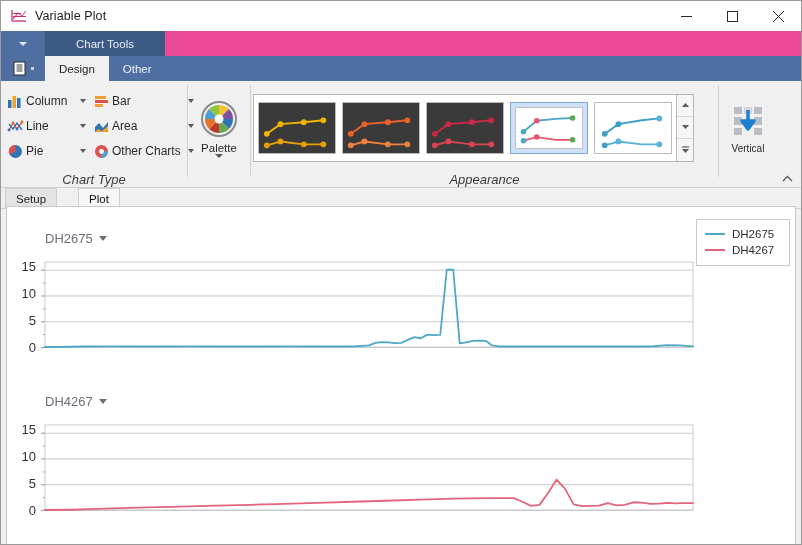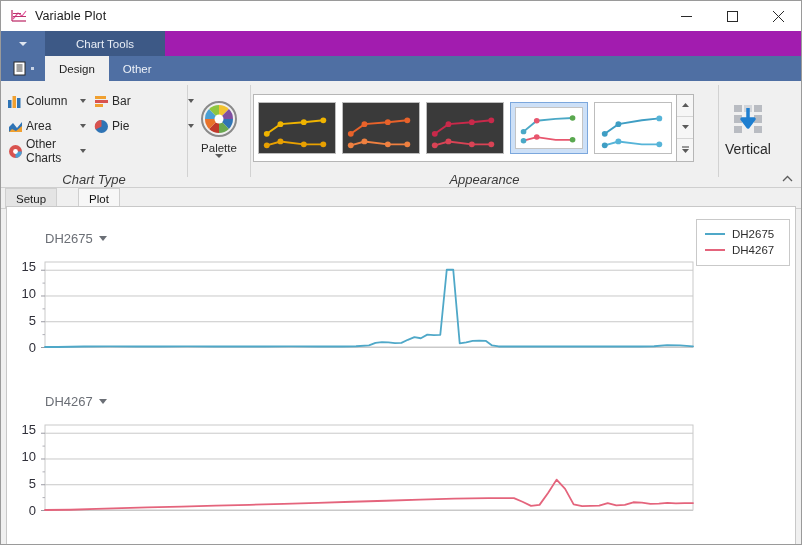--- a/index.html
+++ b/index.html
@@ -42,21 +42,21 @@
   }
   .win-btn {
     width: 46px; height: 30px;
     display: flex; align-items: center; justify-content: center;
     color: #2a2a2a;
   }
 
   
   .ribbon-toprow {
     height: 25px;
-    background: #a21caf;
+    background: #ec4899;
     display: flex;
     position: relative;
   }
   .qat-zone {
     width: 44px; height: 25px;
     background: #4f6fa3;
     display: flex; align-items: center; justify-content: center;
   }
   .qat-caret {
     width: 0; height: 0;
@@ -221,21 +221,21 @@
     font-size: 8px;
   }
   .gal-sbtn:last-child { border-bottom: none; }
 
   
   .vert-btn {
     width: 56px;
     display: flex; flex-direction: column; align-items: center;
     padding-top: 8px; gap: 3px;
   }
-  .vert-label { font-size: 14px; color: #2a2a2a; }
+  .vert-label { font-size: 10px; color: #2a2a2a; }
 
   .ribbon-collapse {
     position: absolute;
     right: 6px; bottom: 2px;
     width: 16px; height: 14px;
     display: flex; align-items: center; justify-content: center;
     color: #5d5d5d; font-size: 10px;
   }
 
   
@@ -386,20 +386,34 @@
               <svg width="17" height="17" viewBox="0 0 17 17">
                 <rect x="2" y="3" width="11" height="3" fill="#f0a030"></rect>
                 <rect x="2" y="7" width="13" height="3" fill="#d9534f"></rect>
                 <rect x="2" y="11" width="8" height="3" fill="#f0a030"></rect>
               </svg>
             </span>
             <span>Bar</span>
             <span class="ct-caret"></span>
           </div>
 
+          <div class="ct-item">
+            <span class="ct-ico">
+              <svg width="17" height="17" viewBox="0 0 17 17">
+                <path d="M2 12 L6 5 L10 11 L15 4" stroke="#e8622a" stroke-width="1.4" fill="none"></path>
+                <path d="M2 6 L6 11 L10 5 L15 12" stroke="#2f74b5" stroke-width="1.4" fill="none"></path>
+                <circle cx="2" cy="12" r="1.4" fill="#2f74b5"></circle>
+                  <circle cx="6" cy="5" r="1.4" fill="#e8622a"></circle>
+                <circle cx="10" cy="11" r="1.4" fill="#2f74b5"></circle>
+                  <circle cx="15" cy="4" r="1.4" fill="#e8622a"></circle>
+              </svg>
+            </span>
+            <span>Line</span>
+            <span class="ct-caret"></span>
+          </div>
 
           <div class="ct-item">
             <span class="ct-ico">
               <svg width="17" height="17" viewBox="0 0 17 17">
                 <path d="M2 14 L2 9 L6 5 L10 10 L15 4 L15 14 Z" fill="#2f74b5"></path>
                 <path d="M2 14 L5 11 L9 13 L15 8 L15 14 Z" fill="#f0a030"></path>
               </svg>
             </span>
             <span>Area</span>
             <span class="ct-caret"></span>

